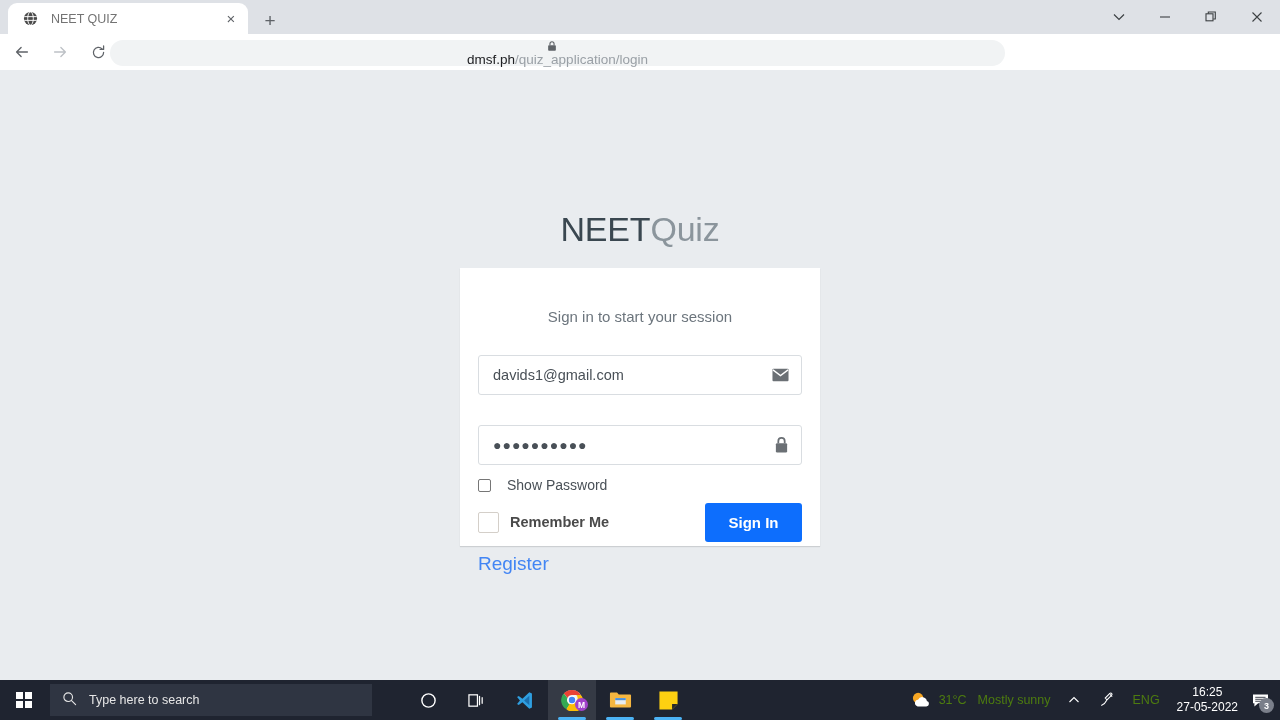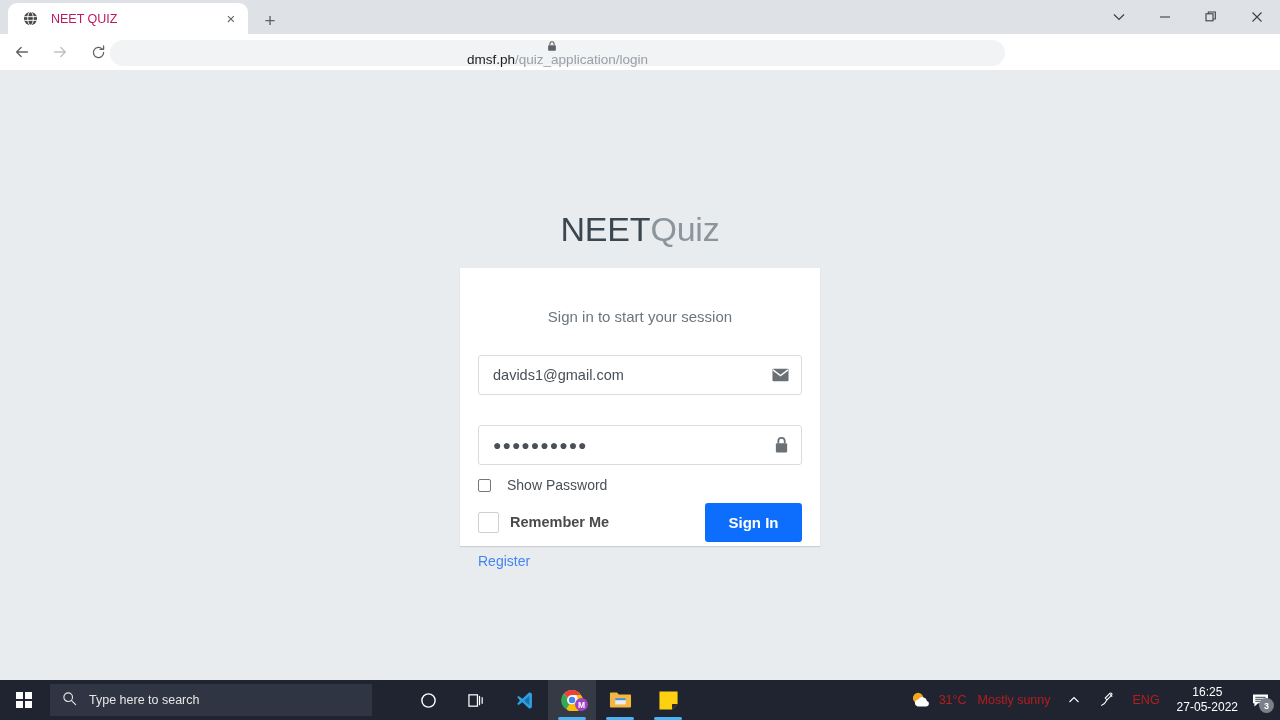--- a/index.html
+++ b/index.html
@@ -21,21 +21,21 @@
     background: #ffffff;
     border-radius: 9px 9px 0 0;
     display: flex; align-items: center; padding: 0 8px 0 14px;
   }
   .tab-favicon {
     width: 17px; height: 17px; flex: 0 0 17px;
     display: flex; align-items: center; justify-content: center;
   }
   .tab-title {
     flex: 1; margin-left: 12px;
-    font-size: 12.5px; color: #be185d;
+    font-size: 12.5px; color: #737373;
     white-space: nowrap; overflow: hidden; text-overflow: ellipsis;
   }
   .tab-close {
     width: 18px; height: 18px; flex: 0 0 18px;
     display: flex; align-items: center; justify-content: center;
     color: #5f6368; font-size: 15px; line-height: 1;
     border-radius: 50%;
   }
   .newtab-btn {
     position: absolute; left: 256px; top: 6px;
@@ -168,21 +168,21 @@
   .signin-btn {
     background: #0d6efd; color: #ffffff;
     border: 0; border-radius: 3px;
     width: 97px; height: 39px;
     font-family: "Liberation Sans", sans-serif;
     font-size: 15px; font-weight: 700;
     cursor: pointer;
   }
   .register-link {
     display: inline-block; margin-top: 11px;
-    font-size: 14px; color: #4285f4; text-decoration: none;
+    font-size: 19px; color: #4285f4; text-decoration: none;
   }
 
   .toast {
     position: absolute; left: 932px; top: 615px;
     width: 259px; height: 52px;
     background: #62b275; border-radius: 2px;
     display: flex; align-items: center; justify-content: center;
     color: #ffffff; font-size: 14.5px; font-weight: 700;
   }
 
@@ -211,21 +211,21 @@
   .tb-app.active { background: rgba(255,255,255,0.10); }
   .tb-underline {
     position: absolute; bottom: 0; left: 10px; width: 28px; height: 3px;
     background: #4cb3f5; border-radius: 2px;
   }
   .tray {
     position: absolute; right: 0; top: 680px; height: 40px;
     display: flex; align-items: center; color: #ffffff;
   }
   .tray-item { display: flex; align-items: center; height: 40px; padding: 0 7px; }
-  .tray-text { font-size: 12.5px; color: #b91c1c; }
+  .tray-text { font-size: 12.5px; color: #4d7c0f; }
   .tray-clock { text-align: center; line-height: 15px; font-size: 12px; color: #fff; padding: 0 8px; }
   .notif-wrap { position: relative; padding: 0 11px 0 6px; display:flex; align-items:center; height:40px; }
   .notif-badge {
     position: absolute; right: 6px; bottom: 7px;
     width: 15px; height: 15px; border-radius: 50%;
     background: #7a7f8a; color: #fff;
     font-size: 9px; font-weight: 700;
     display: flex; align-items: center; justify-content: center;
   }
 </style>

